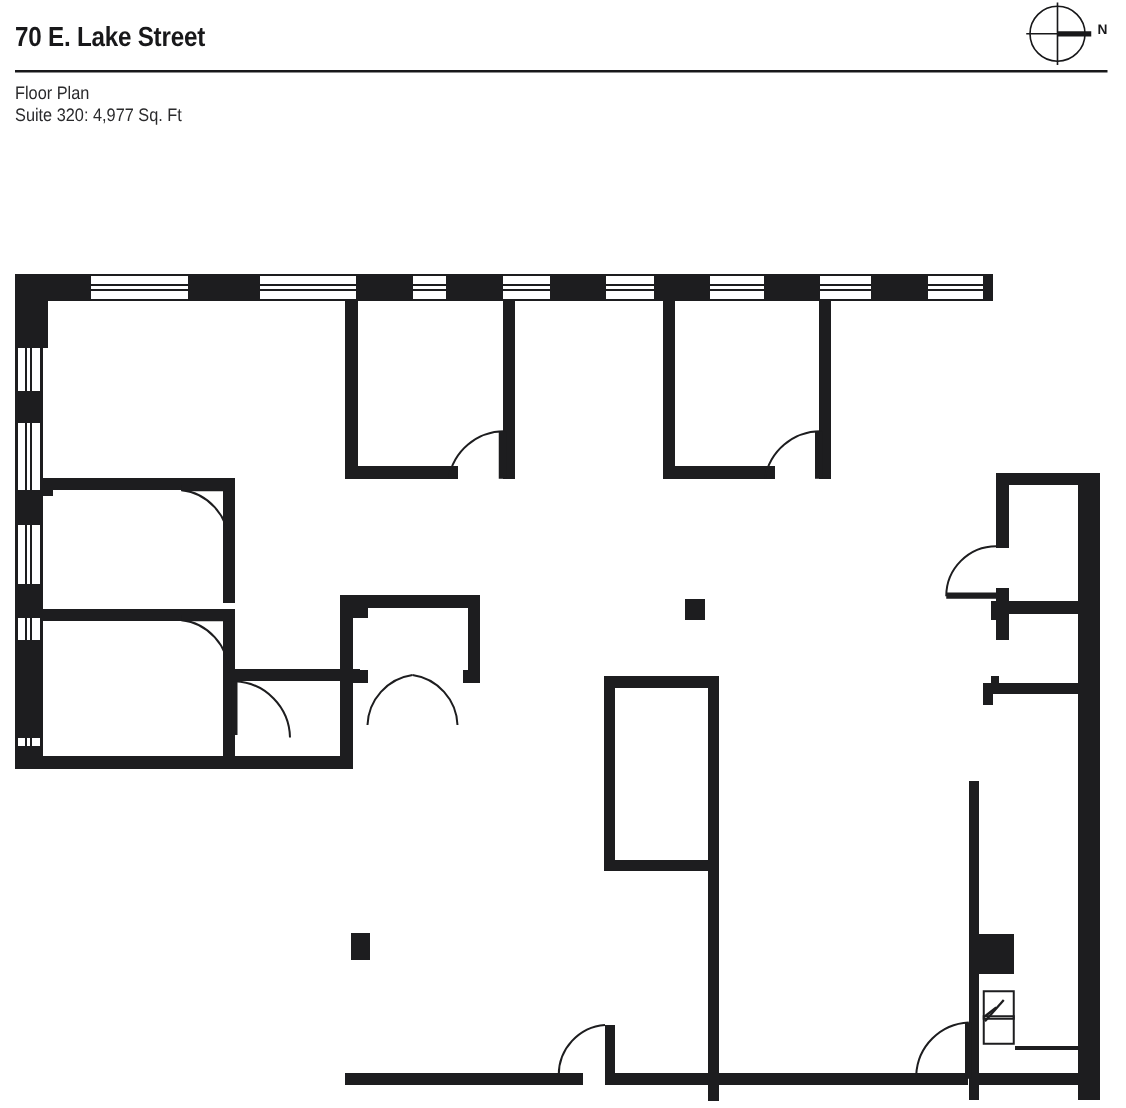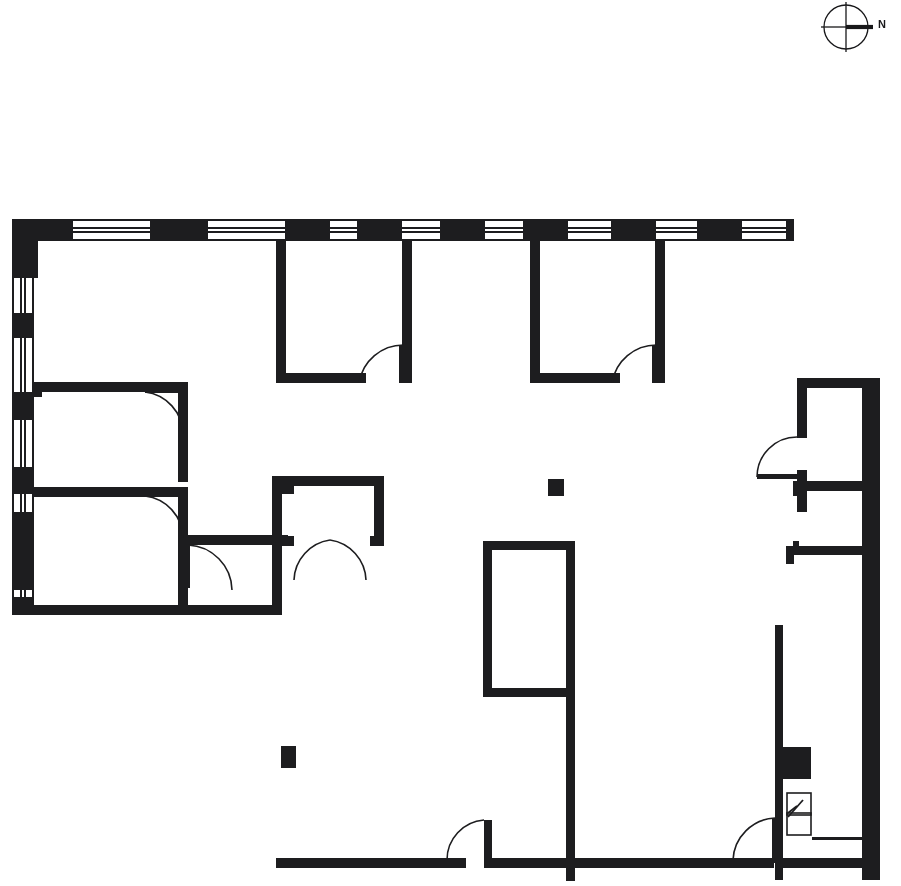--- a/index.html
+++ b/index.html
@@ -88,20 +88,30 @@
     width: 901px;
     height: 886px;
   }
   svg { display: block; }
 </style>
 </head>
 <body>
 
 <div id="page">
 
+  <div class="header">
+    <div class="title">70 E. Lake Street</div>
+
+    <div class="rule"></div>
+
+    <div class="subtitle">
+      <div>Floor Plan</div>
+      <div>Suite 320: 4,977 Sq. Ft</div>
+    </div>
+  </div>
 
   <div class="compass">
     <svg width="81" height="56" viewBox="0 0 81 56">
       <circle cx="26" cy="27" r="22" fill="none" stroke="#18181a" stroke-width="1.3"></circle>
       <line x1="26" y1="2" x2="26" y2="52" stroke="#18181a" stroke-width="1.3"></line>
       <line x1="1" y1="27" x2="26" y2="27" stroke="#18181a" stroke-width="1.3"></line>
       <line x1="26" y1="27" x2="53" y2="27" stroke="#18181a" stroke-width="4.2"></line>
     </svg>
     <div class="compass-label">N</div>
   </div>

